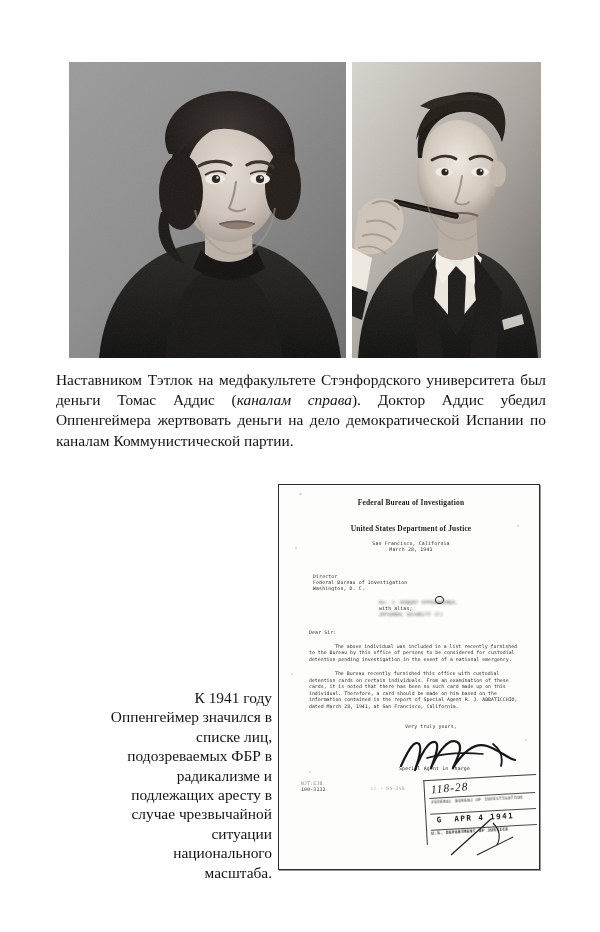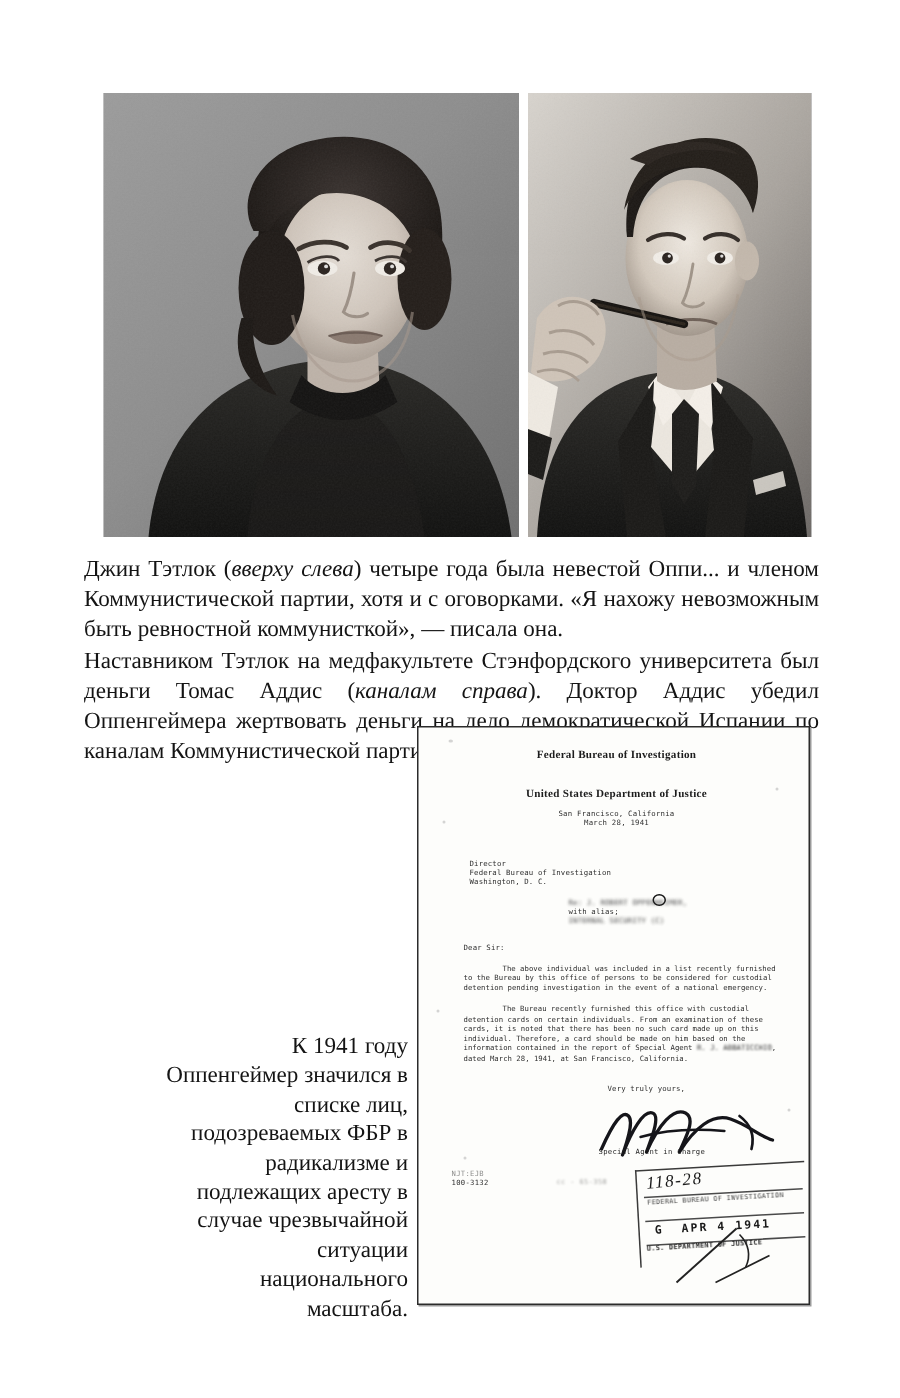--- a/index.html
+++ b/index.html
@@ -422,21 +422,20 @@
 
       <path d="M0 186 L20 196 L14 230 L0 226 Z" fill="#efeae2"></path>
       <path d="M0 224 L16 230 L10 258 L0 254 Z" fill="#1b1a18"></path>
 
       <path d="M74 136 C80 166 94 178 108 178 C124 178 136 164 140 134" stroke="#a8998c" stroke-width="1.8" fill="none" opacity="0.5"></path>
       <rect width="189" height="296" filter="url(#grainR)" opacity="0.55"></rect>
     </svg>
   </div>
 
   <div class="caption-block">
-    <p><span>Джин Тэтлок (</span><em>вверху слева</em><span>) четыре года была невестой Оппи... и членом Коммунистической партии, хотя и с оговорками. «Я нахожу невозможным быть ревностной коммунисткой», — писала она.</span></p>
     <p><span>Наставником Тэтлок на медфакультете Стэнфордского университета был деньги Томас Аддис (</span><em>каналам справа</em><span>). Доктор Аддис убедил Оппенгеймера жертвовать деньги на дело демократической Испании по каналам Коммунистической партии.</span></p>
   </div>
 
   <div class="sidenote">
     <p>К 1941 году Оппенгеймер значился в списке лиц, подозреваемых ФБР в радикализме и подлежащих аресту в случае чрезвычайной ситуации национального масштаба.</p>
   </div>
 
   <div class="document">
     <div class="doc-inner">
 

